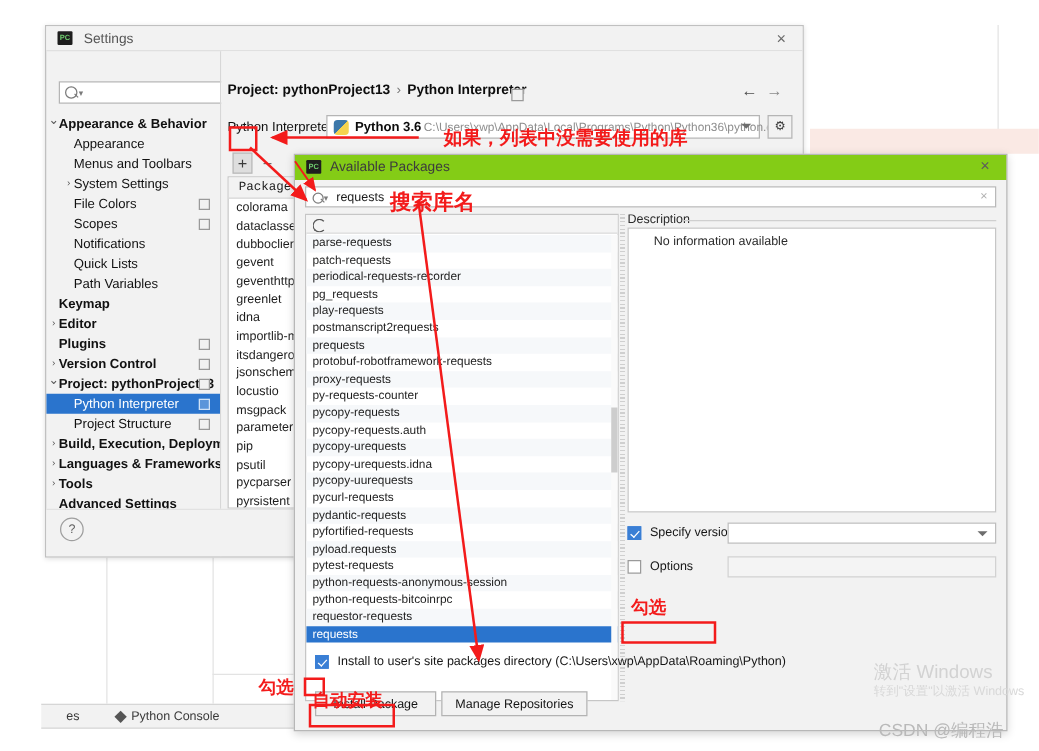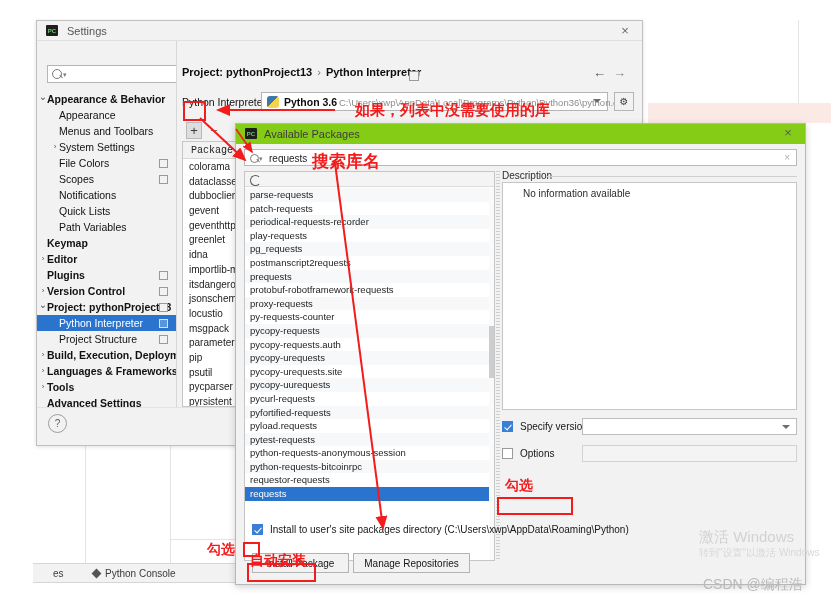--- a/index.html
+++ b/index.html
@@ -396,33 +396,34 @@
     </div>
 
     <div class="ap-list">
       <div class="ap-list-head">
         <span class="refresh-ico"></span>
       </div>
       <div class="ap-list-body" id="ap-list-body">
           <div class="ap-item">parse-requests</div>
           <div class="ap-item">patch-requests</div>
           <div class="ap-item">periodical-requests-recorder</div>
+          <div class="ap-item">pg_requests</div>
           <div class="ap-item">play-requests</div>
-          <div class="ap-item">pg_requests</div>
           <div class="ap-item">postmanscript2requests</div>
           <div class="ap-item">prequests</div>
           <div class="ap-item">protobuf-robotframework-requests</div>
           <div class="ap-item">proxy-requests</div>
           <div class="ap-item">py-requests-counter</div>
           <div class="ap-item">pycopy-requests</div>
           <div class="ap-item">pycopy-requests.auth</div>
           <div class="ap-item">pycopy-urequests</div>
-          <div class="ap-item">pycopy-urequests.site</div>
+          <div class="ap-item">pycopy-urequests.idna</div>
           <div class="ap-item">pycopy-uurequests</div>
           <div class="ap-item">pycurl-requests</div>
+          <div class="ap-item">pydantic-requests</div>
           <div class="ap-item">pyfortified-requests</div>
           <div class="ap-item">pyload.requests</div>
           <div class="ap-item">pytest-requests</div>
           <div class="ap-item">python-requests-anonymous-session</div>
           <div class="ap-item">python-requests-bitcoinrpc</div>
           <div class="ap-item">requestor-requests</div>
           <div class="ap-item sel">requests</div>
         </div>
       <div class="ap-scroll">
         <div class="thumb" style="top:138px;height:52px;"></div>

